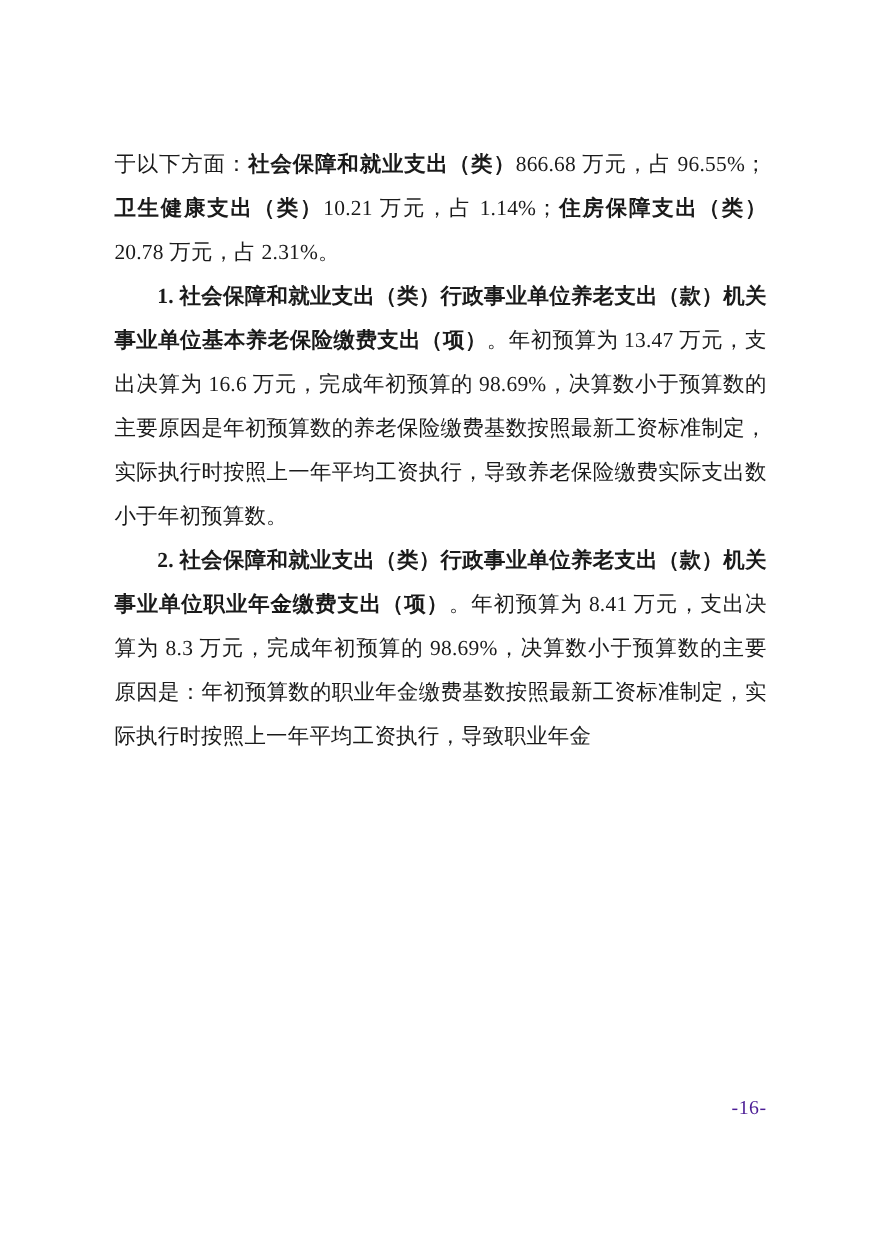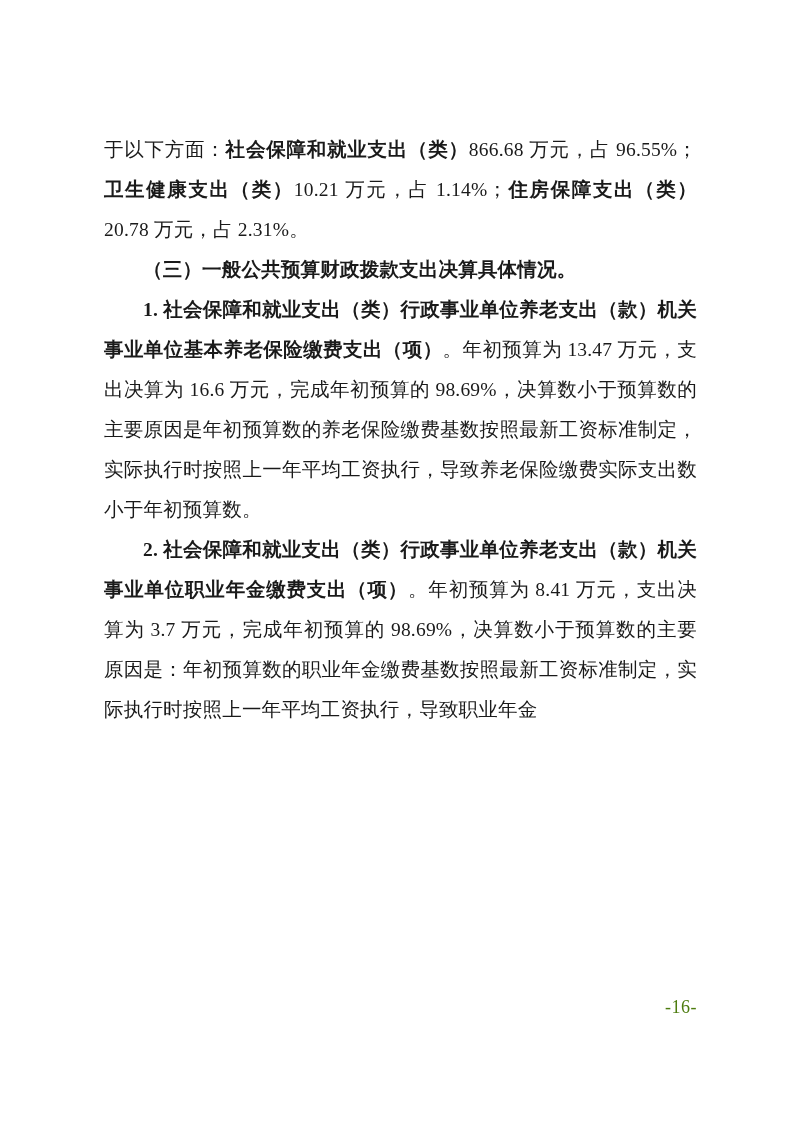--- a/index.html
+++ b/index.html
@@ -42,34 +42,33 @@
   }
   .bold {
     font-weight: bold;
   }
   .page-number {
     position: absolute;
     right: 96px;
     bottom: 104px;
     font-size: 18px;
     font-family: "Liberation Serif", "DejaVu Serif", serif;
-    color: #4d7c0f;
+    color: #4c1d95;
     letter-spacing: 0.5px;
   }
 </style>
 </head>
 <body>
 
 <div class="page">
   <div class="doc-body">
 
     <p class="para"><span>于以下方面：</span><span class="bold">社会保障和就业支出（类）</span><span>866.68 万元，占 96.55%；</span><span class="bold">卫生健康支出（类）</span><span>10.21 万元，占 1.14%；</span><span class="bold">住房保障支出（类）</span><span>20.78 万元，占 2.31%。</span></p>
 
-    <p class="para indent2"><span class="bold">（三）一般公共预算财政拨款支出决算具体情况。</span></p>
 
 
     <p class="para indent2"><span class="bold">1. 社会保障和就业支出（类）行政事业单位养老支出（款）机关事业单位基本养老保险缴费支出（项）</span><span>。年初预算为 13.47 万元，支出决算为 16.6 万元，完成年初预算的 98.69%，决算数小于预算数的主要原因是年初预算数的养老保险缴费基数按照最新工资标准制定，实际执行时按照上一年平均工资执行，导致养老保险缴费实际支出数小于年初预算数。</span></p>
 
-    <p class="para indent2"><span class="bold">2. 社会保障和就业支出（类）行政事业单位养老支出（款）机关事业单位职业年金缴费支出（项）</span><span>。年初预算为 8.41 万元，支出决算为 3.7 万元，完成年初预算的 98.69%，决算数小于预算数的主要原因是：年初预算数的职业年金缴费基数按照最新工资标准制定，实际执行时按照上一年平均工资执行，导致职业年金</span></p>
+    <p class="para indent2"><span class="bold">2. 社会保障和就业支出（类）行政事业单位养老支出（款）机关事业单位职业年金缴费支出（项）</span><span>。年初预算为 8.41 万元，支出决算为 8.3 万元，完成年初预算的 98.69%，决算数小于预算数的主要原因是：年初预算数的职业年金缴费基数按照最新工资标准制定，实际执行时按照上一年平均工资执行，导致职业年金</span></p>
 
   </div>
   <div class="page-number">-16-</div>
 </div>
 
 </body></html>

